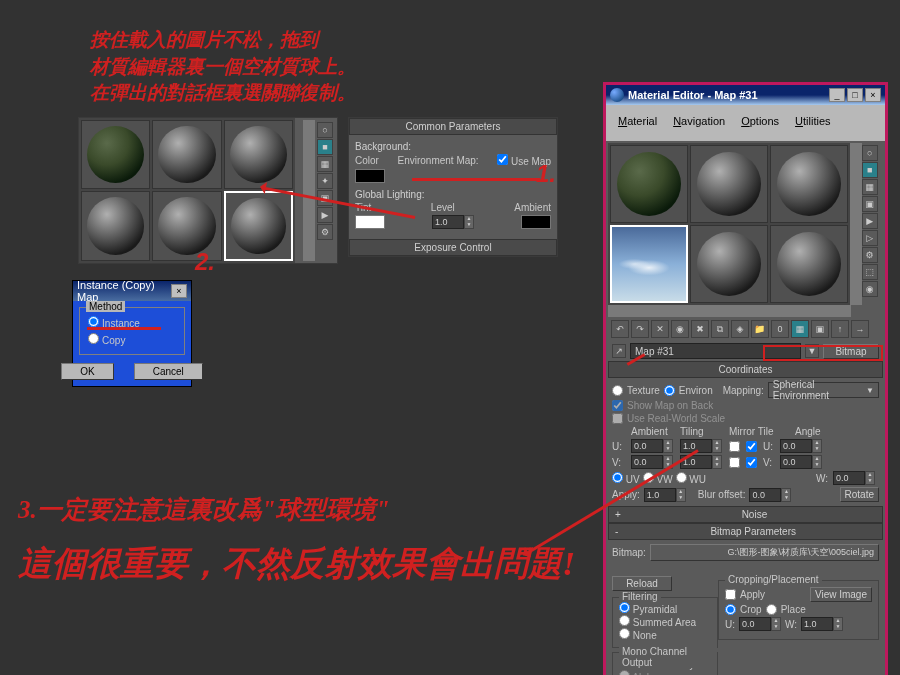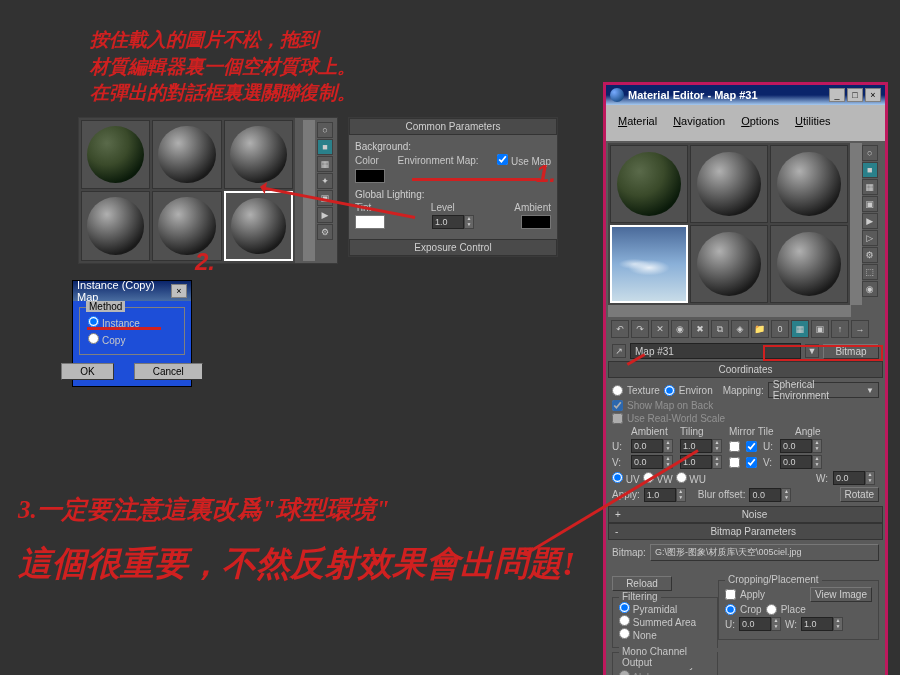--- a/index.html
+++ b/index.html
@@ -379,21 +379,21 @@
         <span style="padding:0 6px;">+</span>
         <span style="flex:1;">Noise</span>
       </div>
     <div class="rollhead" style="display:flex;">
         <span style="padding:0 6px;">-</span>
         <span style="flex:1;">Bitmap Parameters</span>
       </div>
     <div class="rollbody compact">
       <div class="row">
         <label>Bitmap:</label>
-        <div class="btn sm" style="flex:1; text-align:left; font-size:9px; overflow:hidden;">G:\图形-图象\材质库\天空\005ciel.jpg</div>
+        <div class="btn sm" style="flex:1; text-align:right; font-size:9px; overflow:hidden;">G:\图形-图象\材质库\天空\005ciel.jpg</div>
       </div>
       <div style="display:flex; margin-top:15px;">
         <div style="flex:0 0 106px;">
           <button class="btn sm" style="width:60px;">Reload</button>
           <div class="fieldset2" style="margin-top:6px;">
             <div class="legend">Filtering</div>
             <div><input type="radio" checked="" style=""> <label>Pyramidal</label></div>
             <div><input type="radio" style=""> <label>Summed Area</label></div>
             <div><input type="radio" style=""> <label>None</label></div>
           </div>

